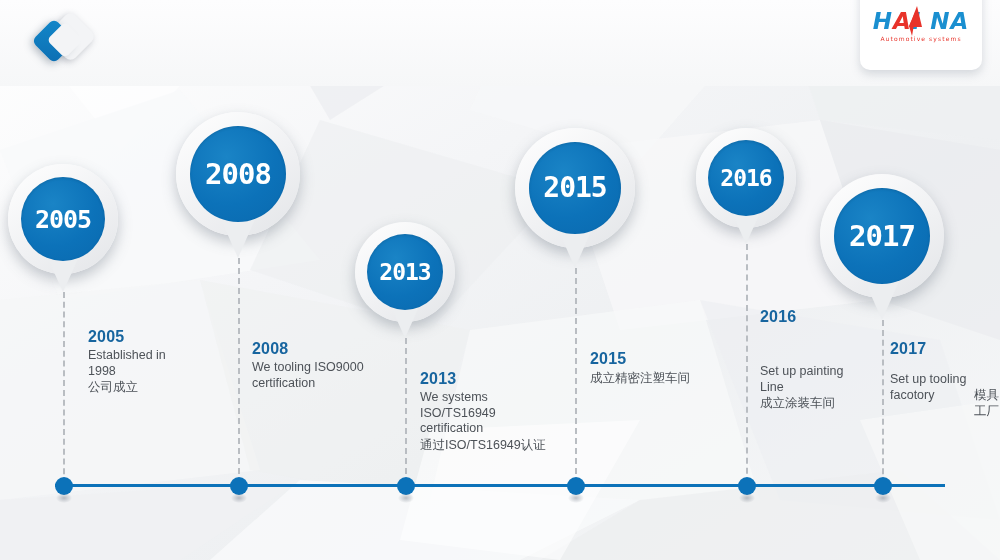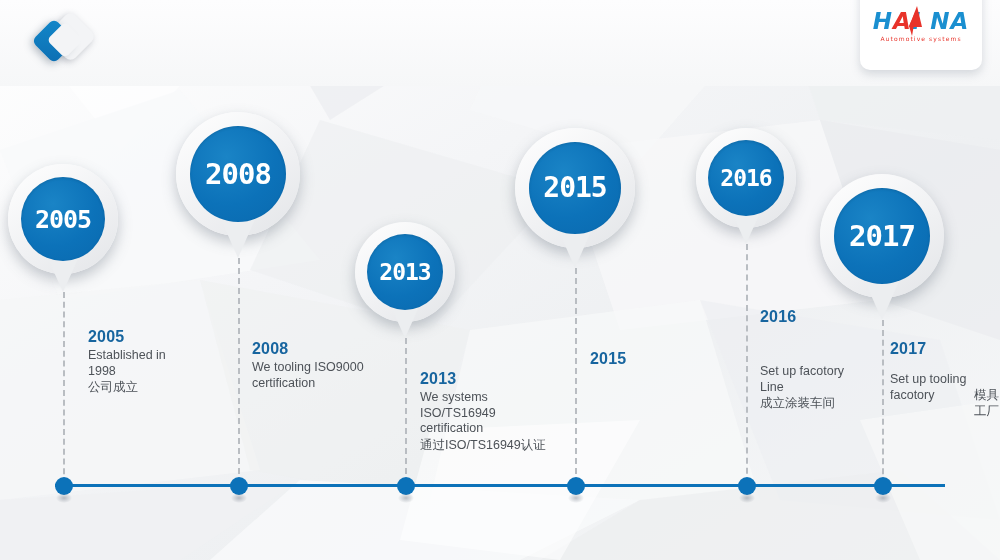--- a/index.html
+++ b/index.html
@@ -258,27 +258,28 @@
   <div class="entry" style="left:420px;top:370px;width:152px;">
     <div class="yr">2013</div>
     <div class="desc">We systems
 ISO/TS16949
 certification</div>
     <div class="cn">通过ISO/TS16949认证</div>
   </div>
 
   <div class="entry" style="left:590px;top:350px;width:152px;">
     <div class="yr">2015</div>
+    <div class="cn">成立精密注塑车间</div>
   </div>
 
   <div class="entry" style="left:760px;top:308px;width:120px;">
     <div class="yr">2016</div>
   </div>
   <div class="entry" style="left:760px;top:364px;width:120px;">
-    <div class="desc">Set up facotory
+    <div class="desc">Set up painting
 Line</div>
     <div class="cn">成立涂装车间</div>
   </div>
 
   <div class="entry" style="left:890px;top:340px;width:110px;">
     <div class="yr">2017</div>
   </div>
   <div class="entry" style="left:890px;top:372px;width:115px;">
     <div class="desc">Set up  tooling
 facotory</div>

